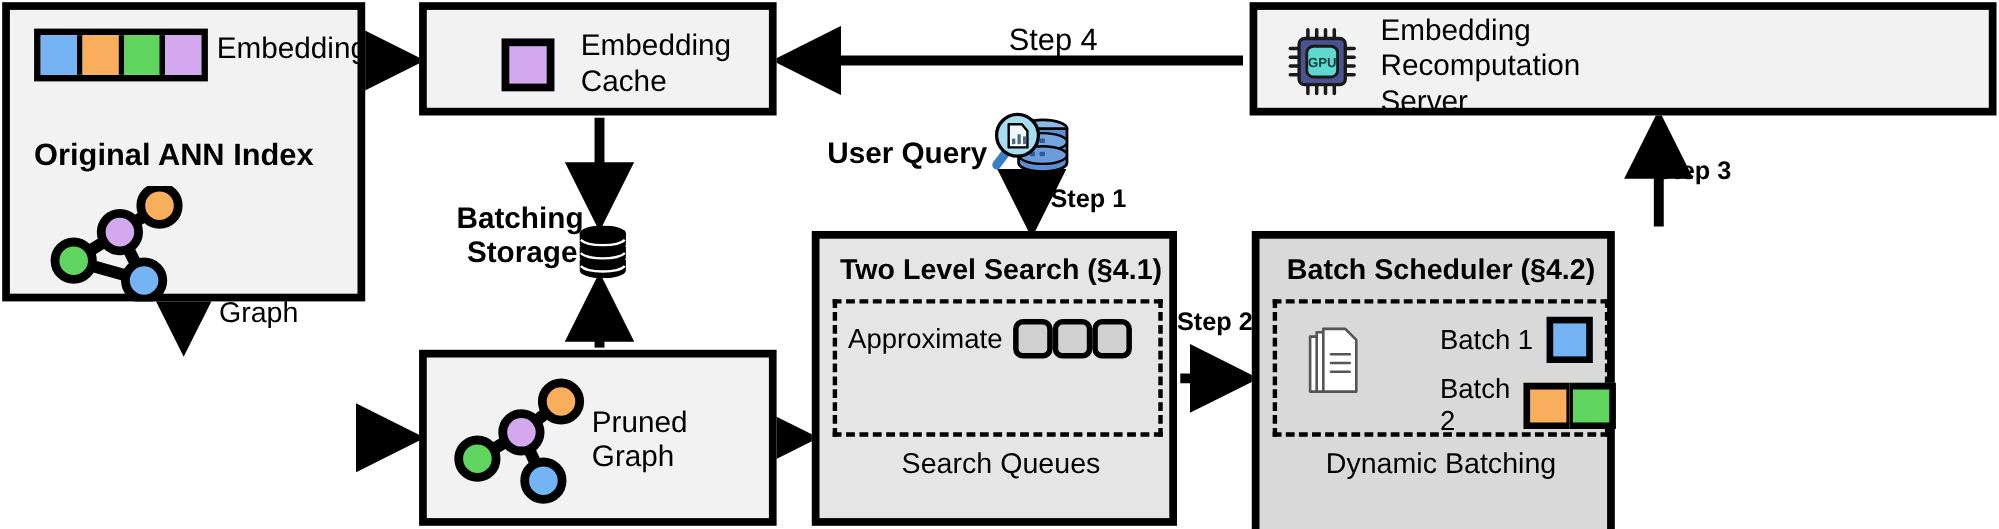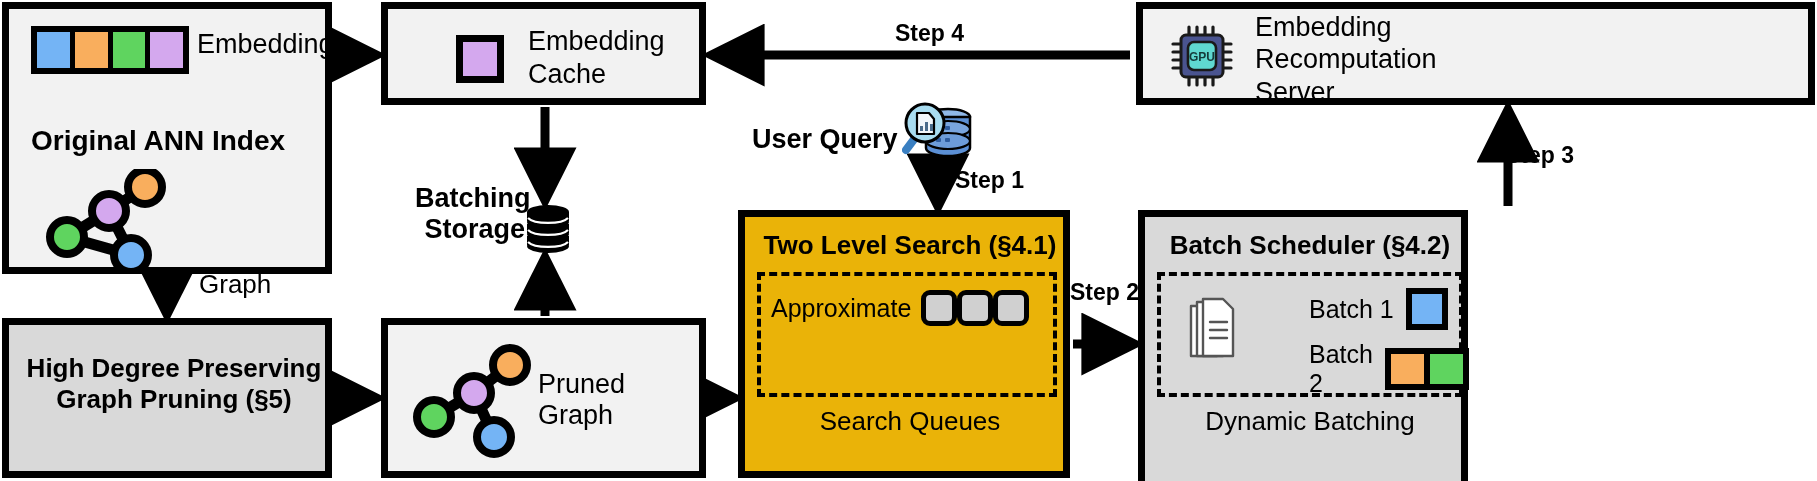--- a/index.html
+++ b/index.html
@@ -65,21 +65,21 @@
 
   
   #pruned-graph-box { left: 381px; top: 318px; width: 325px; height: 160px; }
   #pruned-graph-label { left: 150px; top: 44px; font-size: 27px; }
 
   
   #user-query-label { left: 752px; top: 124px; font-size: 27px; font-weight: bold; }
   #query-icon { position: absolute; left: 902px; top: 100px; width: 72px; height: 66px; }
 
   
-  #two-level-search { left: 738px; top: 210px; width: 332px; height: 268px; background:#eab308; }
+  #two-level-search { left: 738px; top: 210px; width: 332px; height: 268px; background:#e5e5e5; }
   #tls-title { left: 6px; top: 14px; width: 318px; text-align: center; font-size: 26px; font-weight: bold; }
   #tls-dashed {
     position: absolute; left: 12px; top: 55px; width: 300px; height: 125px;
     border: 4px dashed #000; box-sizing: border-box;
   }
   .queue-row { position: absolute; display: flex; align-items: center; }
   .queue-row .q-label { font-size: 25px; color: #000; }
   .queue-cells { display: flex; gap: 0px; margin-left: 10px; }
   .queue-cells .cell {
     width: 36px; height: 36px; background: #d0d0d0;
@@ -102,21 +102,21 @@
 
   
   #recompute-server { left: 1136px; top: 2px; width: 679px; height: 103px; }
   #gpu-icon { position: absolute; left: 28px; top: 16px; width: 62px; height: 62px; }
   #server-text { left: 112px; top: 2px; font-size: 27px; line-height: 1.2; }
 
   
   #step1-label { left: 955px; top: 167px; font-size: 23px; font-weight: bold; }
   #step2-label { left: 1070px; top: 279px; font-size: 23px; font-weight: bold; }
   #step3-label { left: 1505px; top: 142px; font-size: 23px; font-weight: bold; }
-  #step4-label { left: 895px; top: 20px; font-size: 23px; font-weight: bold; }
+  #step4-label { left: 917px; top: 20px; font-size: 28px; font-weight: normal; }
 
   svg.overlay { position: absolute; left: 0; top: 0; width: 1817px; height: 481px; pointer-events: none; }
 </style>
 </head>
 <body>
 
 <div id="diagram">
 
   <svg class="overlay" viewBox="0 0 1817 481">
     <defs>
@@ -192,24 +192,20 @@
       <rect x="2" y="31" width="42" height="9"></rect>
       <ellipse cx="23" cy="41" rx="21" ry="7"></ellipse>
     </g>
     <g stroke="#fff" stroke-width="2.2" fill="none">
       <path d="M3,13 A21,7 0 0 0 43,13"></path>
       <path d="M3,25 A21,7 0 0 0 43,25"></path>
       <path d="M3,37 A21,7 0 0 0 43,37"></path>
     </g>
   </svg>
 
-  <div class="box shaded" id="pruning-box">
-    <div class="lbl" id="pruning-text">High Degree Preserving
-Graph Pruning (§5)</div>
-  </div>
 
   <div class="box" id="pruned-graph-box">
     <svg style="position:absolute; left:18px; top:16px; width:130px; height:118px;" viewBox="0 0 130 118">
       <g stroke="#000" stroke-width="11" stroke-linecap="round">
         <line x1="28" y1="76" x2="68" y2="52"></line>
         <line x1="68" y1="52" x2="104" y2="24"></line>
         <line x1="68" y1="52" x2="88" y2="96"></line>
       </g>
       <g stroke="#000" stroke-width="8">
         <circle cx="104" cy="24" r="17" fill="#f9ae5d"></circle>

